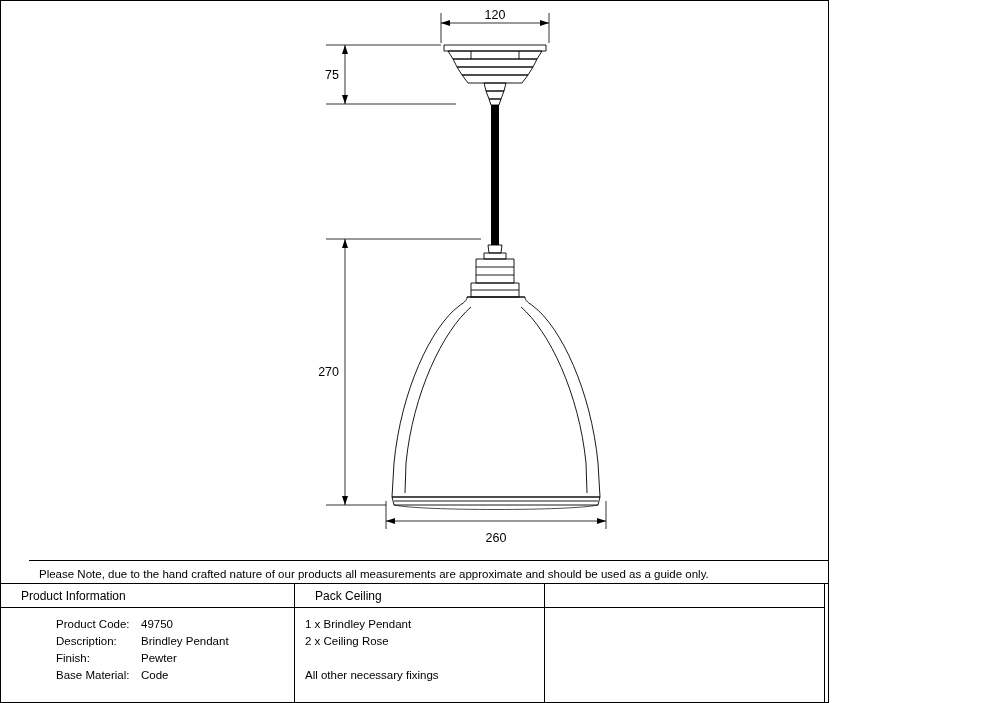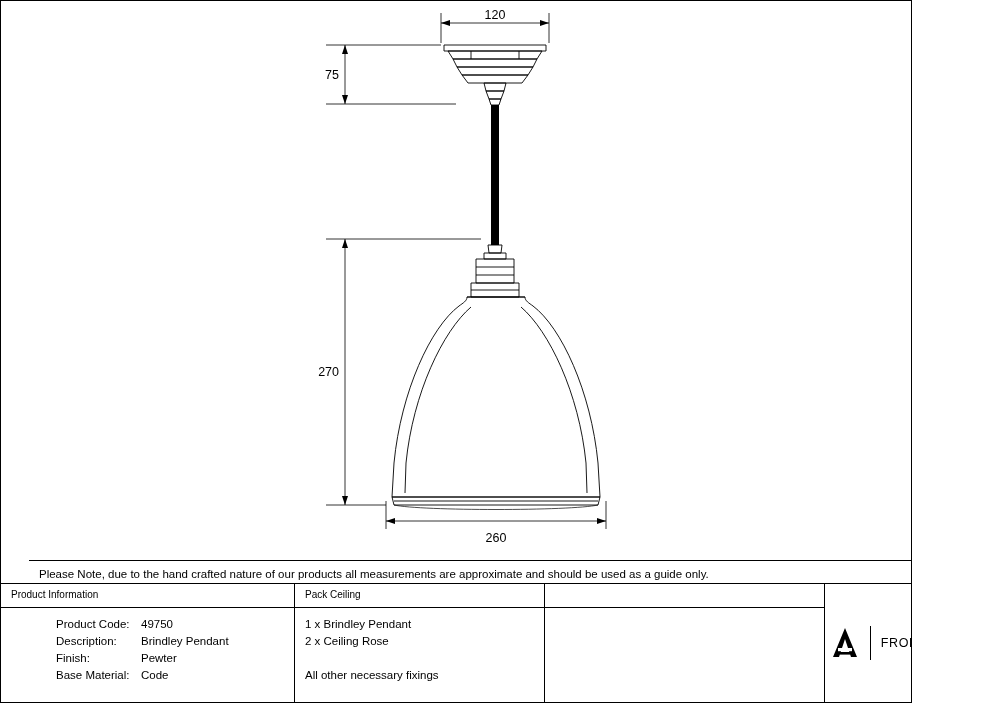--- a/index.html
+++ b/index.html
@@ -6,21 +6,21 @@
     margin: 0;
     padding: 0;
     background: #ffffff;
   }
   body {
     font-family: "Liberation Sans", sans-serif;
     color: #000000;
   }
   #sheet {
     position: relative;
-    width: 912px;
+    width: 829px;
     height: 703px;
     box-sizing: border-box;
     border: 1px solid #000;
     background: #fff;
     overflow: hidden;
   }
 
   
   #drawing {
     position: absolute;
@@ -64,22 +64,22 @@
     box-sizing: border-box;
     height: 100%;
     position: relative;
   }
   .col-prod   { width: 294px; border-right: 1px solid #000; }
   .col-pack   { width: 250px; border-right: 1px solid #000; }
   .col-blank  { width: 280px; border-right: 1px solid #000; }
   .col-logo   { width: 173px; text-align: center; }
 
   .col-header {
-    font-size: 10px;
-    padding: 5px 0 4px 10px;
+    font-size: 12px;
+    padding: 5px 0 4px 20px;
     border-bottom: 1px solid #000;
     box-sizing: border-box;
     height: 24px;
   }
   .col-header.empty { border-bottom: 1px solid #000; height: 24px; }
 
   .col-body {
     padding: 8px 0 0 10px;
     font-size: 11.5px;
   }

